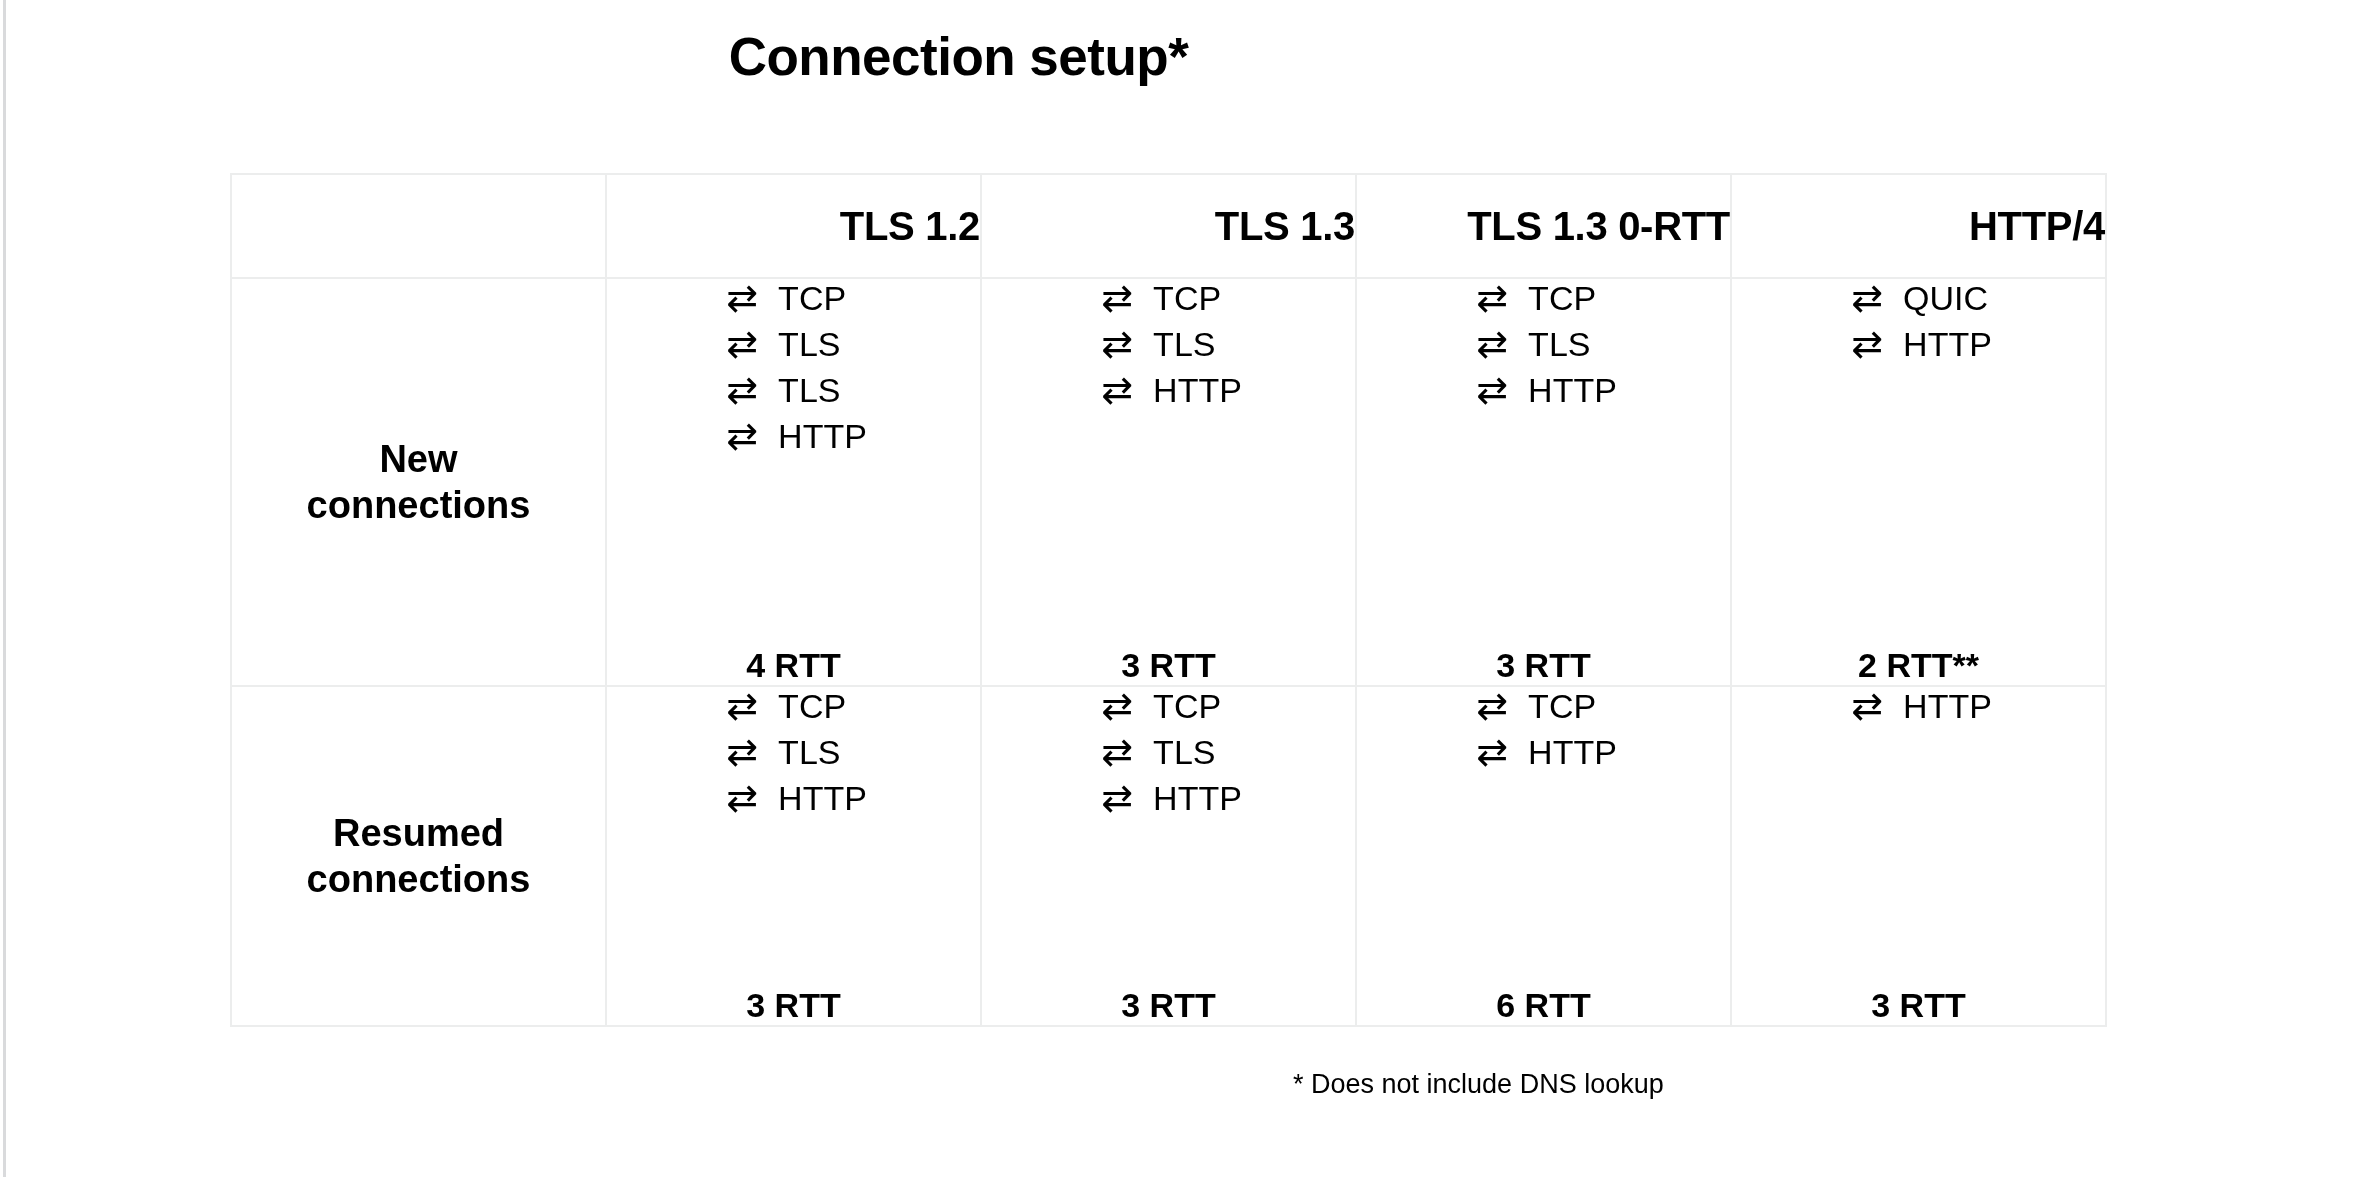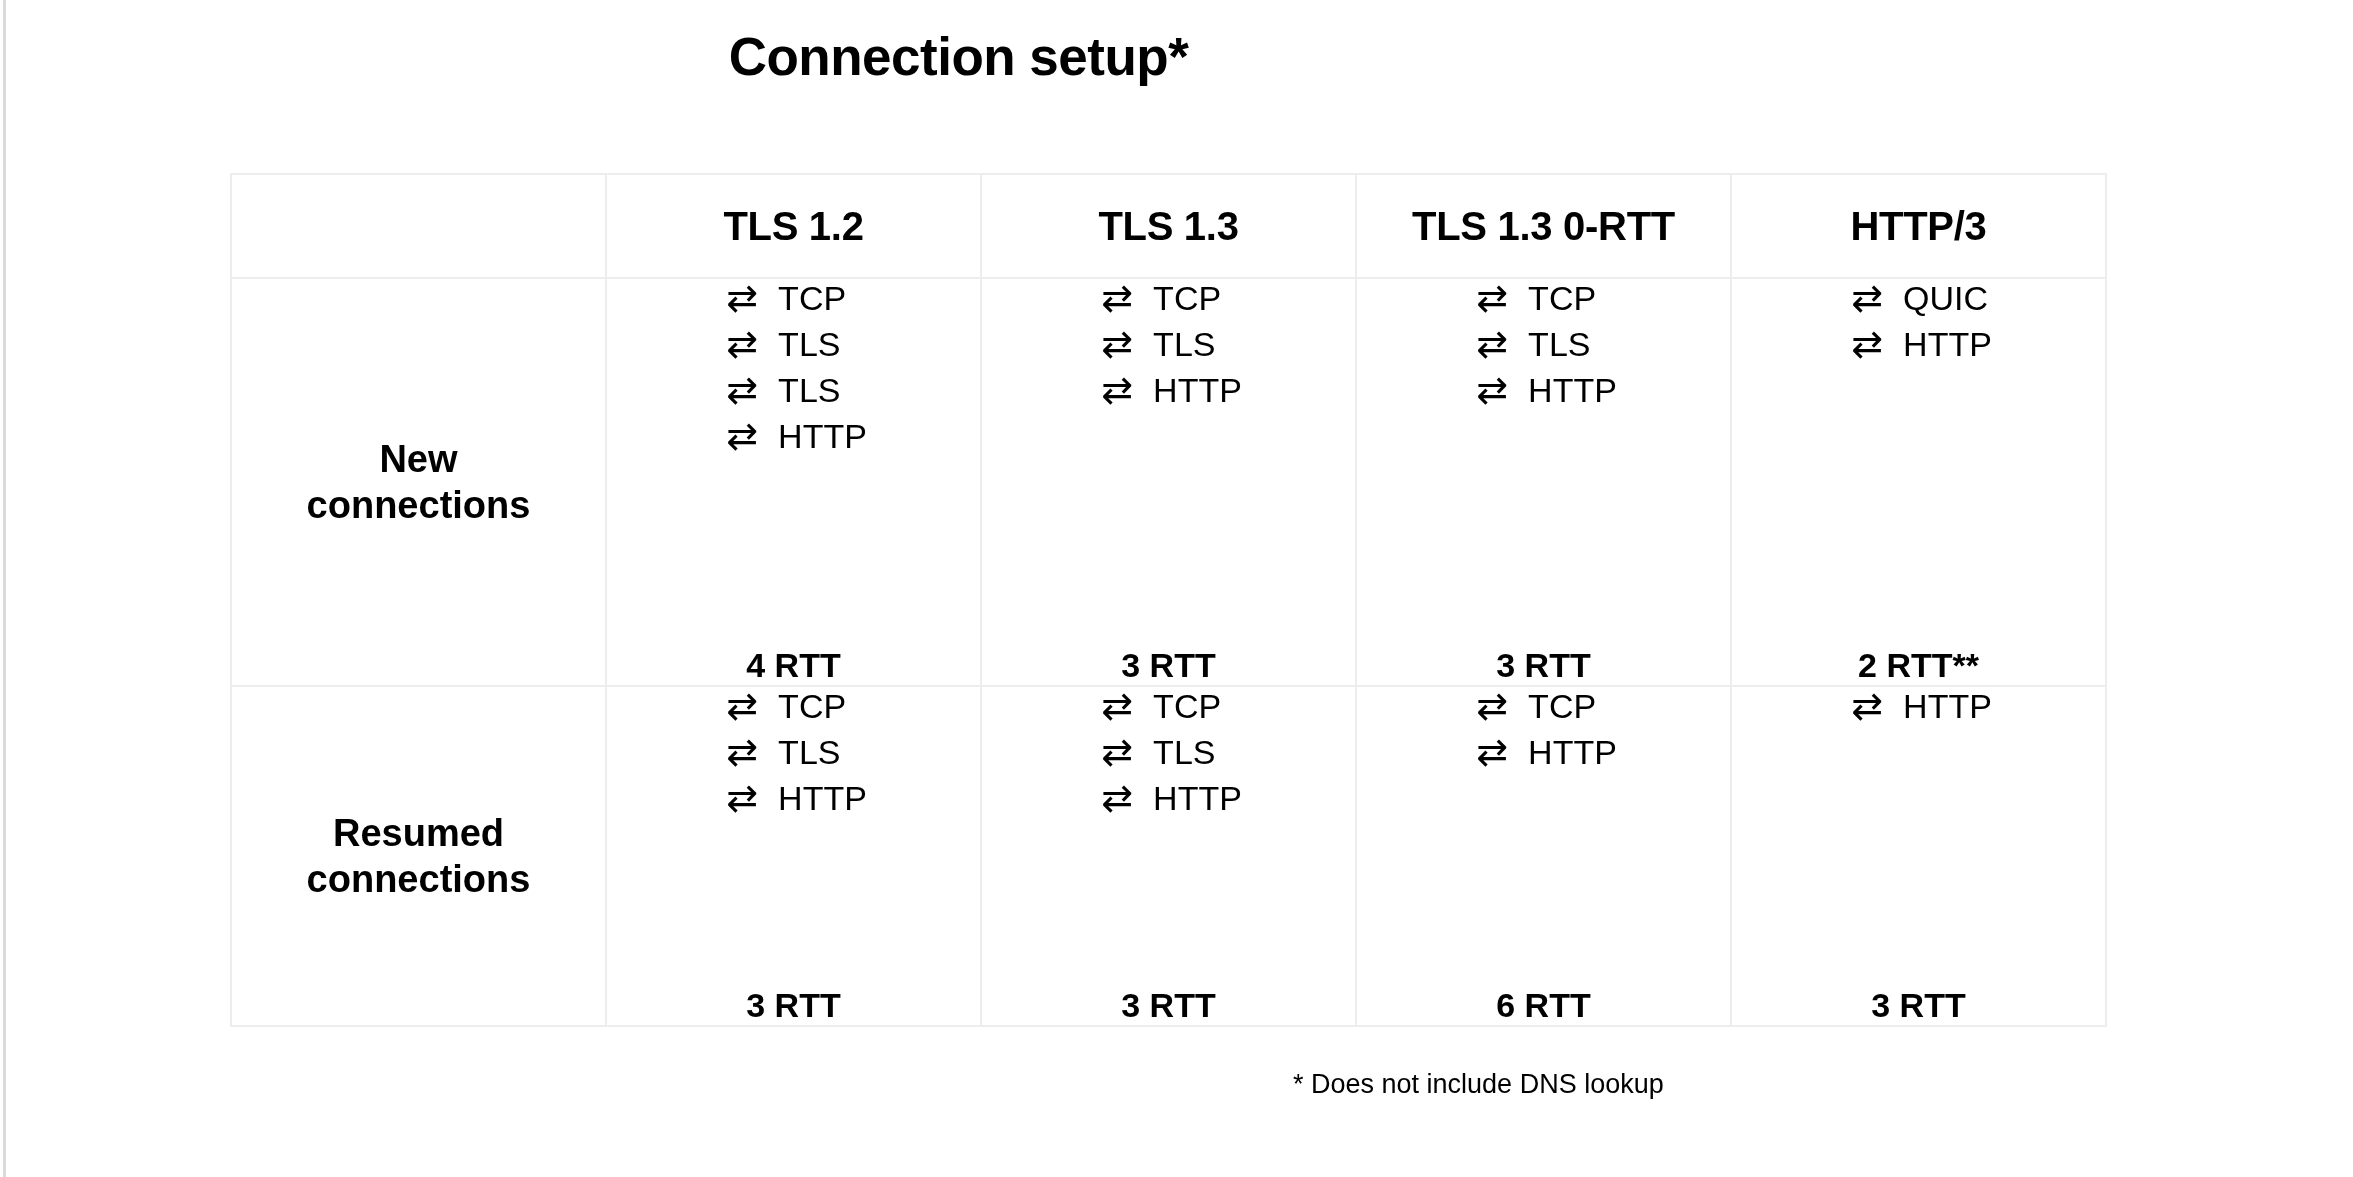--- a/index.html
+++ b/index.html
@@ -53,21 +53,21 @@
     vertical-align: middle;
     box-sizing: border-box;
   }
   col.c-label { width: 375px; }
   col.c-data  { width: 375px; }
 
   th.corner-cell { height: 104px; }
 
   th.col-head {
     height: 104px;
-    text-align: center;
+    text-align: right;
     font-size: 40px;
     font-weight: bold;
     letter-spacing: -0.3px;
   }
 
   td.row-label {
     text-align: center;
     font-size: 38px;
     font-weight: bold;
     line-height: 1.22;
@@ -144,21 +144,21 @@
     <col class="c-data">
     <col class="c-data">
     <col class="c-data">
   </colgroup>
   <thead>
     <tr>
       <th class="corner-cell"></th>
       <th class="col-head">TLS 1.2</th>
       <th class="col-head">TLS 1.3</th>
       <th class="col-head">TLS 1.3 0-RTT</th>
-      <th class="col-head">HTTP/3</th>
+      <th class="col-head">HTTP/4</th>
     </tr>
   </thead>
   <tbody>
     <tr class="row-new">
       <td class="row-label">New
 connections</td>
 
       <td class="data-cell">
         <div class="cell-inner">
           <div class="steps">

